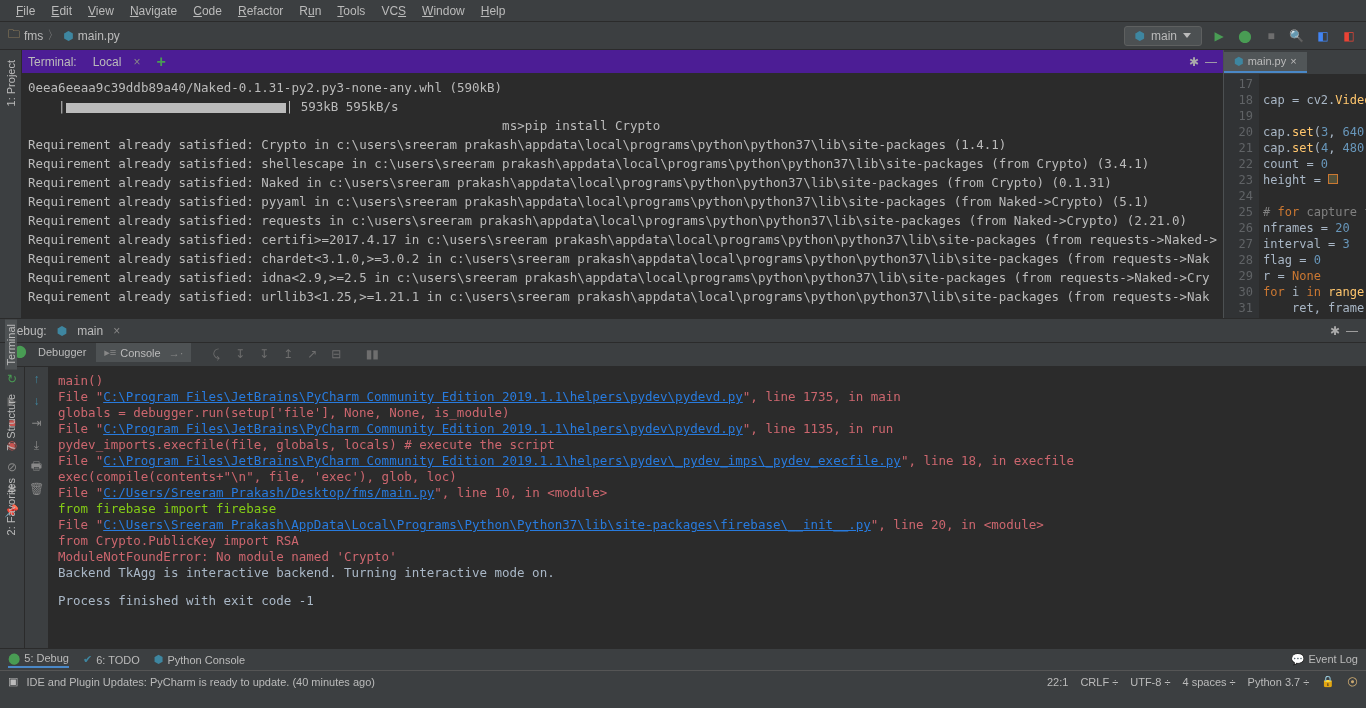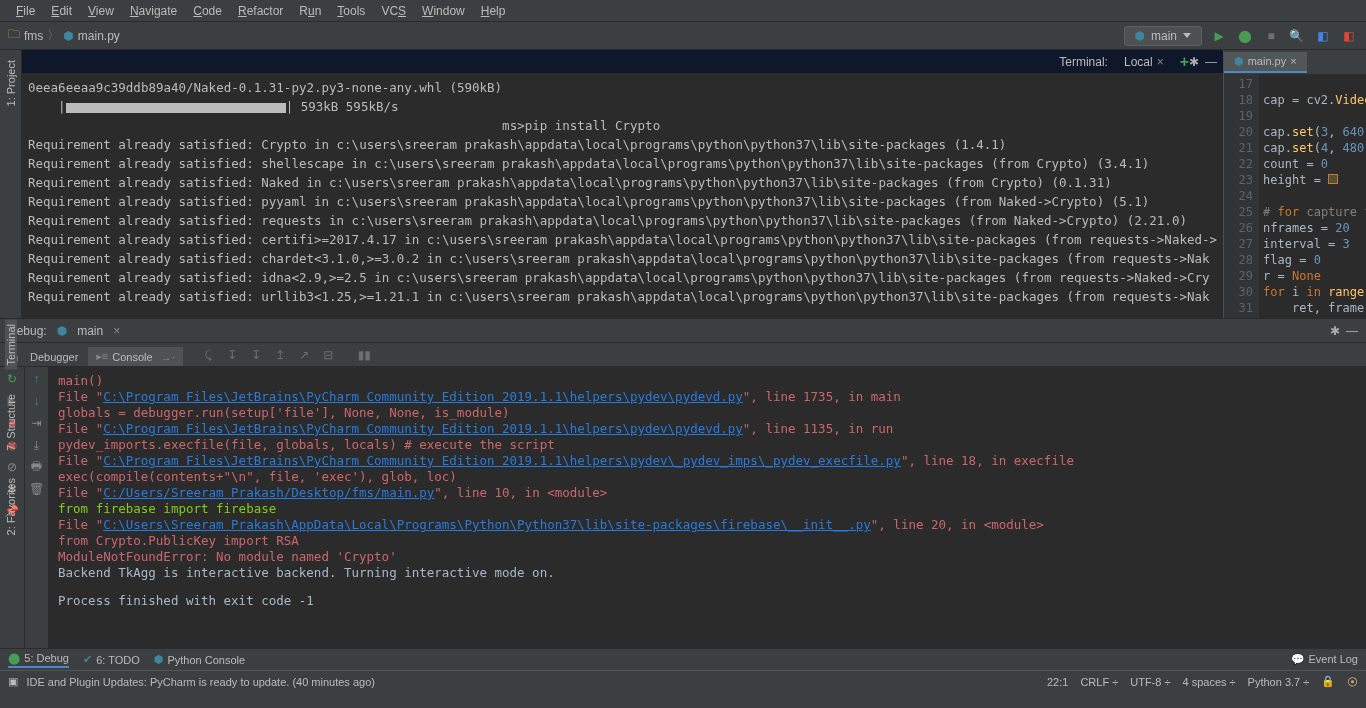--- a/index.html
+++ b/index.html
@@ -15,43 +15,43 @@
 .right-controls { display: flex; align-items: center; gap: 8px; }
 .run-config { background: #4c5052; border: 1px solid #5e6060; padding: 2px 10px; border-radius: 3px; display: flex; align-items: center; gap: 6px; }
 .icon-btn { width: 18px; height: 18px; display: inline-flex; align-items: center; justify-content: center; cursor: pointer; }
 .play { color: #499c54; }
 .bug-green { color: #499c54; }
 .stop-grey { color: #6e6e6e; }
 .main-row { display: flex; height: 268px; }
 .left-gutter { width: 22px; background: #3c3f41; border-right: 1px solid #2b2b2b; writing-mode: vertical-rl; text-orientation: mixed; display: flex; align-items: center; justify-content: flex-start; padding-top: 10px; gap: 20px; font-size: 11px; }
 .left-gutter span { transform: rotate(180deg); cursor: pointer; }
 .terminal-panel { flex: 1; background: #2b2b2b; display: flex; flex-direction: column; }
-.terminal-header { height: 24px; background: #0f172a; display: flex; align-items: center; justify-content: flex-end; padding: 0 6px; border-bottom: 1px solid #2b2b2b; }
+.terminal-header { height: 24px; background: #4c1d95; display: flex; align-items: center; justify-content: space-between; padding: 0 6px; border-bottom: 1px solid #2b2b2b; }
 .terminal-header-left { display: flex; align-items: center; gap: 10px; }
-.tab { padding: 2px 6px; display: flex; align-items: center; gap: 4px; }
+.tab { padding: 2px 6px; display: flex; align-items: center; gap: 12px; }
 .tab .close { color: #888; }
 .plus { color: #499c54; font-weight: bold; font-size: 16px; }
 .terminal-body { flex: 1; padding: 4px 6px; font-family: "Consolas", monospace; font-size: 12.5px; color: #bbbbbb; overflow: hidden; white-space: pre; line-height: 19px; }
 .progress-bar { display: inline-block; width: 220px; height: 10px; background: #bbbbbb; vertical-align: middle; }
 .right-gutter-wrap { width: 22px; background: #3c3f41; }
 .editor-panel { width: 225px; background: #2b2b2b; display: flex; flex-direction: column; border-left: 1px solid #4c5052; }
 .editor-tabs { height: 24px; background: #3c3f41; display: flex; align-items: center; }
 .editor-tab { background: #515658; padding: 3px 10px; display: flex; align-items: center; gap: 4px; border-bottom: 2px solid #4a88c7; font-size: 11px; }
 .editor-body { flex: 1; display: flex; font-family: Consolas, monospace; font-size: 12px; overflow: hidden; }
 .gutter-nums { width: 35px; background: #313335; text-align: right; padding: 2px 6px 2px 2px; color: #606366; line-height: 16px; }
 .code-lines { flex: 1; padding: 2px 4px; line-height: 16px; white-space: pre; color: #a9b7c6; }
 .kw { color: #cc7832; }
 .num { color: #6897bb; }
 .cmt { color: #808080; }
 .fn { color: #ffc66d; }
 .sq { background: #52503a; border: 1px solid #cc7832; display: inline-block; width: 10px; height: 10px; }
 .debug-panel { height: 330px; display: flex; flex-direction: column; border-top: 1px solid #2b2b2b; }
 .debug-header { height: 24px; background: #3c3f41; display: flex; align-items: center; justify-content: space-between; padding: 0 8px; border-bottom: 1px solid #2b2b2b; }
 .debug-header-left { display: flex; align-items: center; gap: 10px; }
-.debug-tabs { height: 24px; background: #3c3f41; display: flex; align-items: flex-end; padding: 0 4px; gap: 2px; border-bottom: 1px solid #2b2b2b; }
+.debug-tabs { height: 24px; background: #3c3f41; display: flex; align-items: flex-start; padding: 0 4px; gap: 2px; border-bottom: 1px solid #2b2b2b; margin-left: 8px; }
 .dtab { padding: 3px 8px; display: flex; align-items: center; gap: 4px; cursor: pointer; font-size: 11px; }
 .dtab.active { background: #4e5254; }
 .dtool { width: 22px; height: 22px; display: inline-flex; align-items: center; justify-content: center; color: #6e6e6e; }
 .debug-body { flex: 1; display: flex; background: #2b2b2b; }
 .debug-left-bar { width: 24px; background: #3c3f41; display: flex; flex-direction: column; align-items: center; padding-top: 4px; gap: 6px; }
 .debug-left-bar2 { width: 24px; background: #3c3f41; display: flex; flex-direction: column; align-items: center; padding-top: 4px; gap: 6px; border-left: 1px solid #2b2b2b; }
 .dicon { width: 16px; height: 16px; display: flex; align-items: center; justify-content: center; font-size: 12px; }
 .console-out { flex: 1; padding: 6px 10px; font-family: Consolas, monospace; font-size: 12.5px; line-height: 16px; overflow: hidden; }
 .tb-file { color: #cc666e; }
 .tb-link { color: #287bde; text-decoration: underline; }

